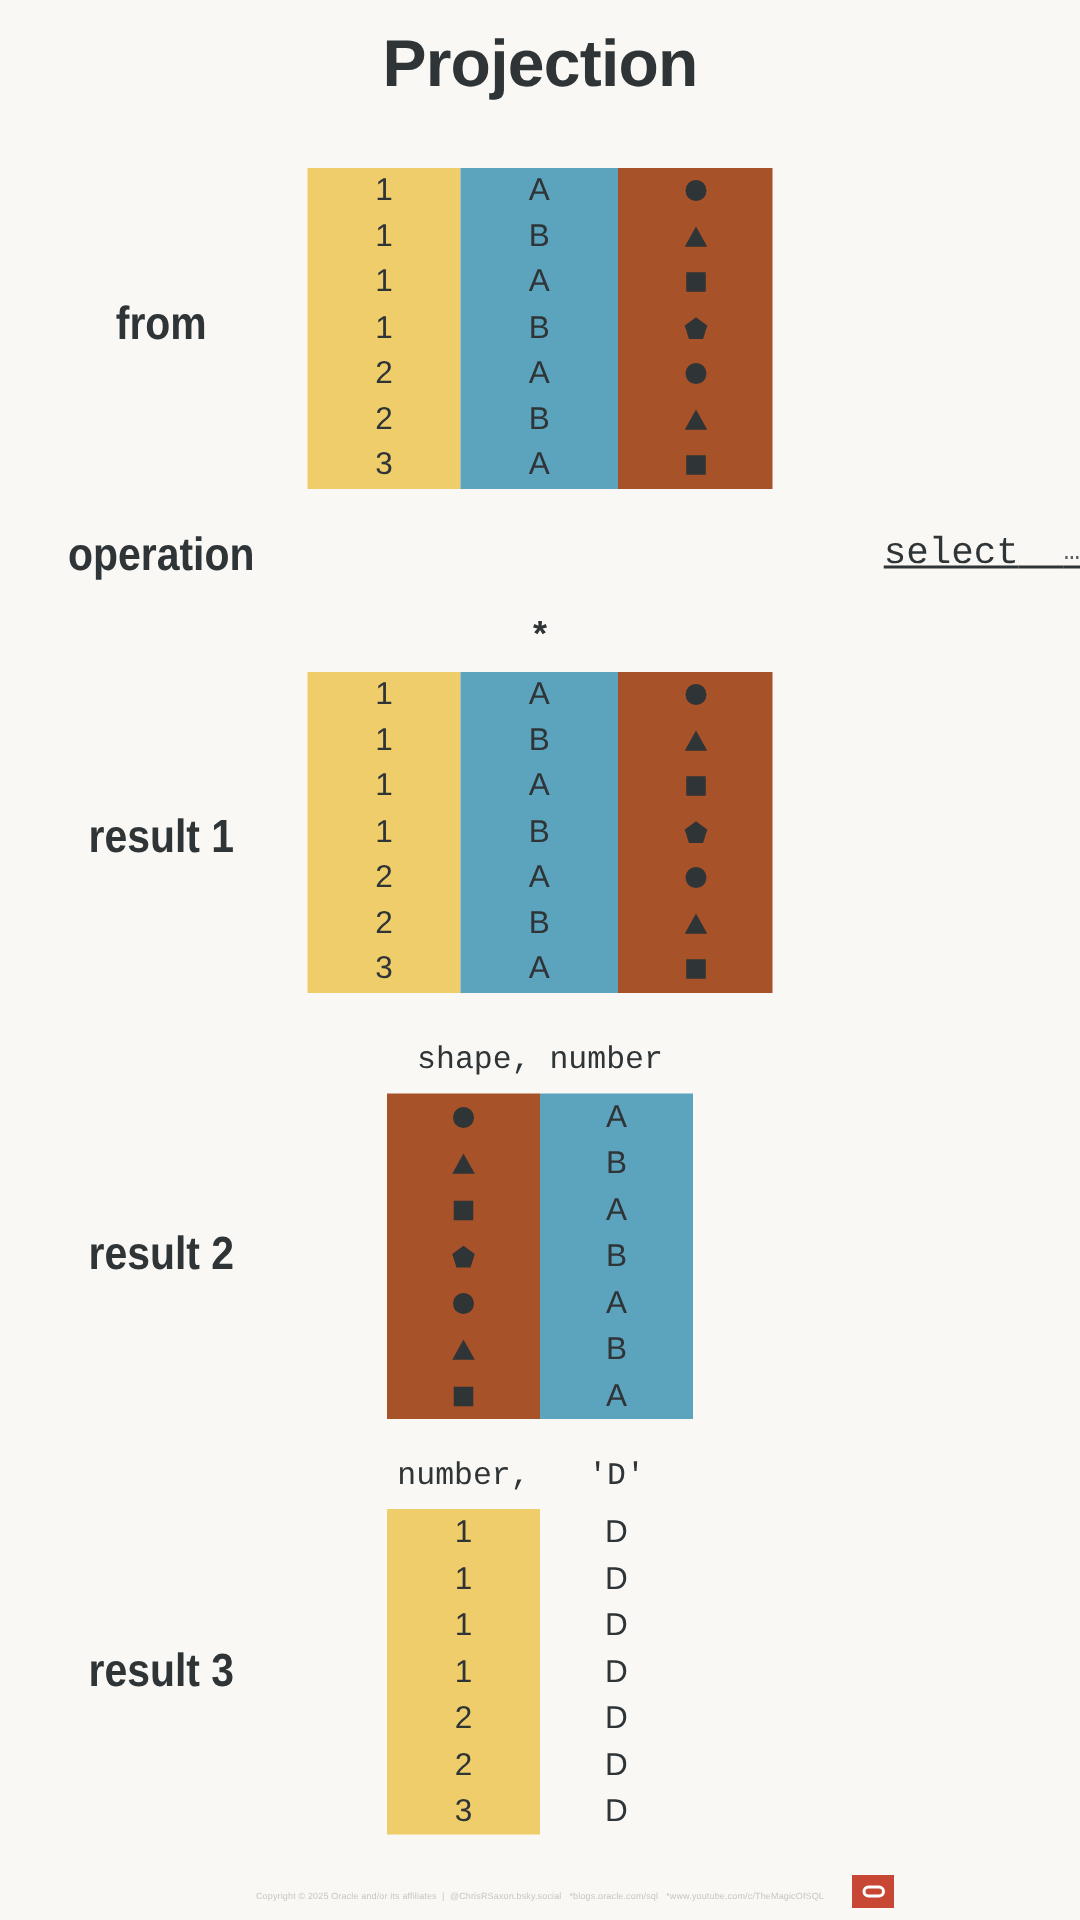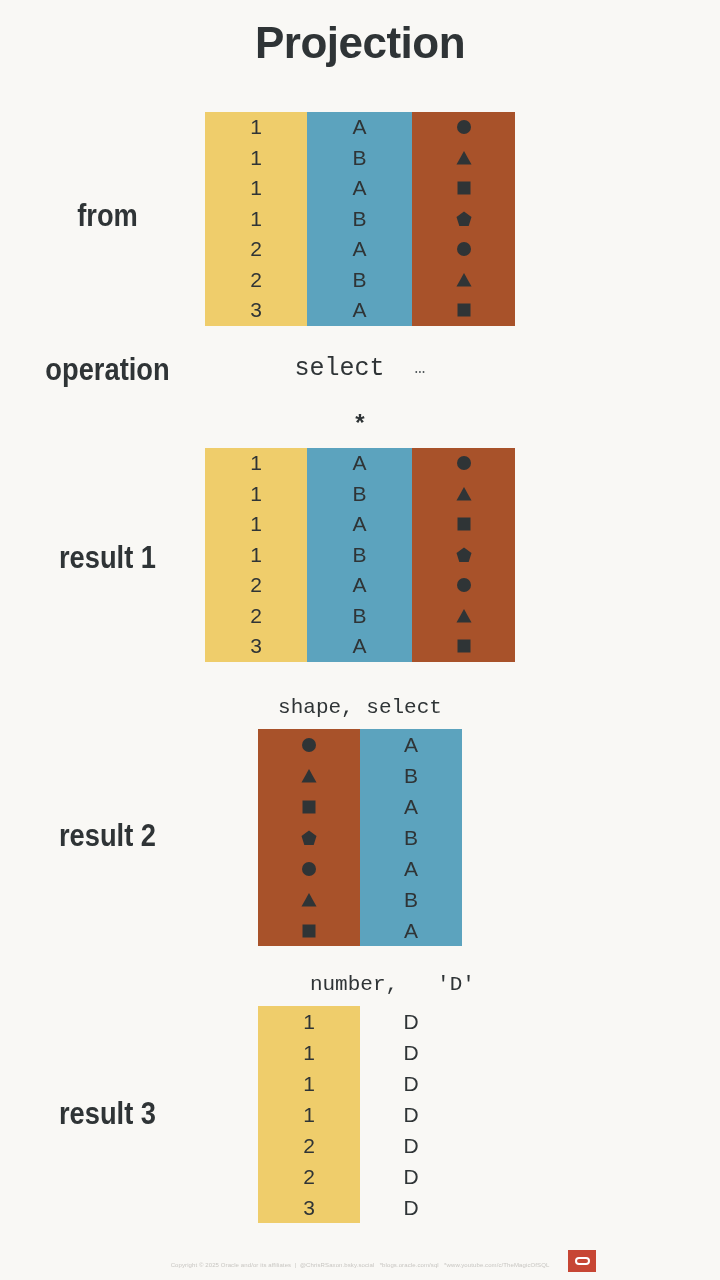--- a/index.html
+++ b/index.html
@@ -85,23 +85,24 @@
     display: block;
   }
   .shape svg { display: block; }
 
   
   .op-text {
     position: absolute;
     font-family: "Liberation Mono", monospace;
     font-size: 25px;
     color: #2f3436;
-    text-align: center;
+    text-align: right;
     width: 720px;
     left: 0;
+    text-decoration: underline;
   }
   .op-text .ellipsis {
     font-size: 18px;
     color: #555b5e;
     vertical-align: middle;
   }
   .star {
     position: absolute;
     width: 720px;
     left: 0;
@@ -302,21 +303,21 @@
           <span class="shape">
             <svg width="18" height="18" viewBox="0 0 18 18">
               <rect x="2.5" y="2.5" width="13" height="13" fill="#2f3436"></rect>
             </svg>
           </span>
         </div>
       </div>
     </div>
 
   <div class="col-headers" id="result2-headers" style="top:696px; left:258px;">
-      <div class="ch" style="width: 204px;">shape, select</div>
+      <div class="ch" style="width: 204px;">shape, number</div>
     </div>
 
   <div class="row-label" style="top:818px;">result 2</div>
 
   <div class="table" id="result2-table" style="top:729px; left:258px;">
       <div class="tcol" style="width: 102px; background: rgb(168, 82, 42);">
         <div class="cell" style="height: 31px;">
           <span class="shape">
             <svg width="18" height="18" viewBox="0 0 18 18">
               <circle cx="9" cy="9" r="7" fill="#2f3436"></circle>
@@ -371,21 +372,21 @@
         <div class="cell" style="height: 31px;">B</div>
         <div class="cell" style="height: 31px;">A</div>
         <div class="cell" style="height: 31px;">B</div>
         <div class="cell" style="height: 31px;">A</div>
         <div class="cell" style="height: 31px;">B</div>
         <div class="cell" style="height: 31px;">A</div>
       </div>
     </div>
 
   <div class="col-headers" id="result3-headers" style="top:973px; left:258px;">
-      <div class="ch" style="width: 102px; margin-left: 45px;">number,</div>
+      <div class="ch" style="width: 102px;">number,</div>
       <div class="ch" style="width: 102px;">'D'</div>
     </div>
 
   <div class="row-label" style="top:1096px;">result 3</div>
 
   <div class="table" id="result3-table" style="top:1006px; left:258px;">
       <div class="tcol" style="width: 102px; background: rgb(239, 205, 107);">
         <div class="cell" style="height: 31px;">1</div>
         <div class="cell" style="height: 31px;">1</div>
         <div class="cell" style="height: 31px;">1</div>

